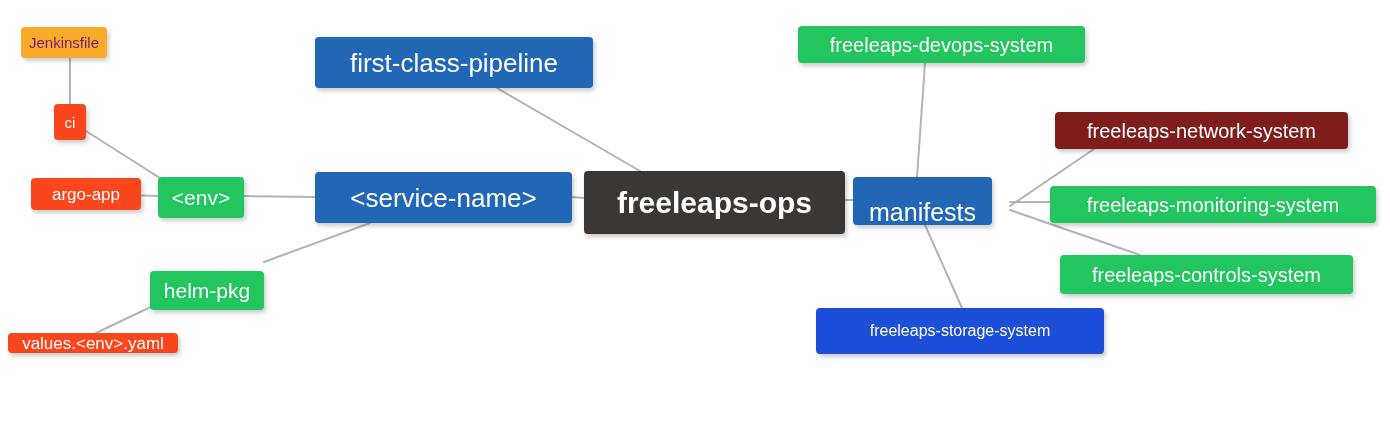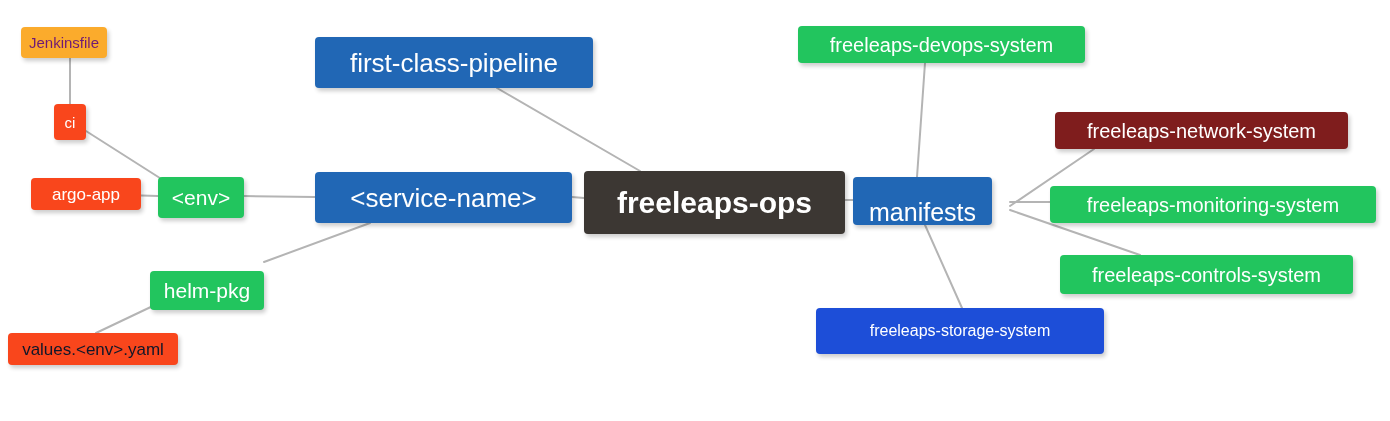--- a/index.html
+++ b/index.html
@@ -78,21 +78,21 @@
       </div>
       <div class="node" style="left: 21px; top: 27px; width: 86px; height: 31px; background: rgb(251, 171, 44); color: #701a75; font-size: 15px;">
         <span>Jenkinsfile</span>
       </div>
       <div class="node" style="left: 54px; top: 104px; width: 32px; height: 36px; background: rgb(249, 70, 28); color: rgb(255, 255, 255); font-size: 15px;">
         <span>ci</span>
       </div>
       <div class="node" style="left: 31px; top: 178px; width: 110px; height: 32px; background: rgb(249, 70, 28); color: rgb(255, 255, 255); font-size: 17px;">
         <span>argo-app</span>
       </div>
-      <div class="node" style="left: 8px; top: 333px; width: 170px; height: 32px; background: rgb(249, 70, 28); color: #0f172a; font-size: 17px;">
+      <div class="node" style="left: 8px; top: 333px; width: 170px; height: 20px; background: rgb(249, 70, 28); color: #ffffff; font-size: 17px;">
         <span>values.&lt;env&gt;.yaml</span>
       </div>
       <div class="node" style="left: 798px; top: 26px; width: 287px; height: 37px; background: rgb(34, 197, 94); color: rgb(255, 255, 255); font-size: 20px;">
         <span>freeleaps-devops-system</span>
       </div>
       <div class="node" style="left: 1055px; top: 112px; width: 293px; height: 37px; background: #7f1d1d; color: rgb(255, 255, 255); font-size: 20px;">
         <span>freeleaps-network-system</span>
       </div>
       <div class="node" style="left: 1050px; top: 186px; width: 326px; height: 37px; background: rgb(34, 197, 94); color: rgb(255, 255, 255); font-size: 20px;">
         <span>freeleaps-monitoring-system</span>

